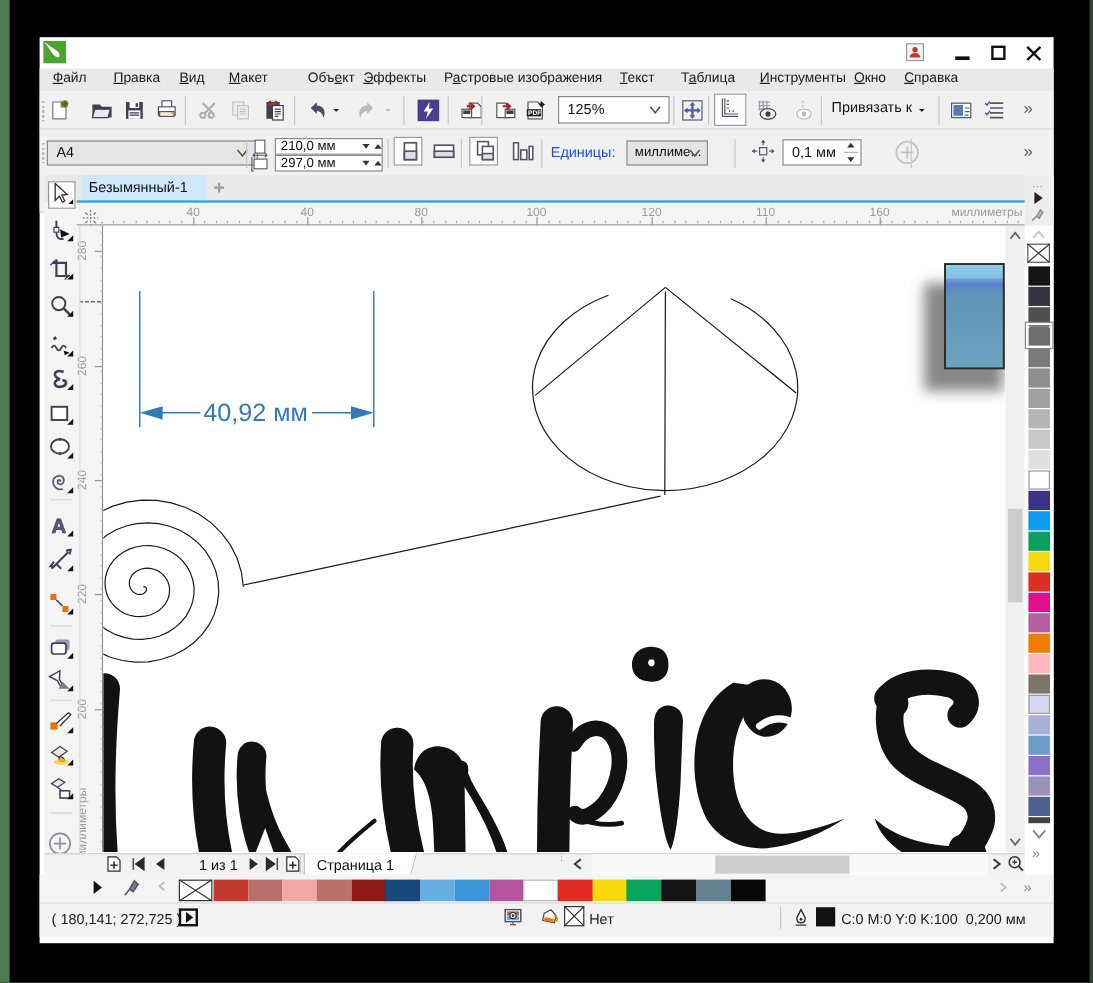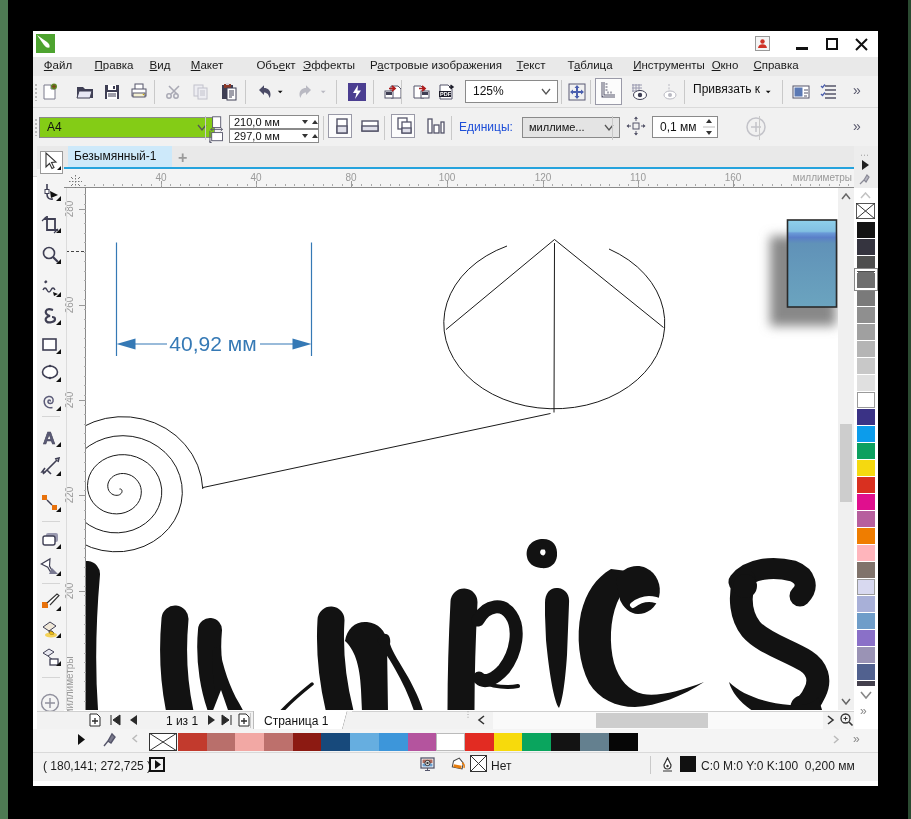--- a/index.html
+++ b/index.html
@@ -159,21 +159,21 @@
     <div class="sepv abs" style="left:121px;top:49px;height:24px"></div>
     <div class="sepv abs" style="left:212px;top:49px;height:24px"></div>
     <div class="sepv abs" style="left:303px;top:49px;height:24px"></div>
     <div class="sepv abs" style="left:340px;top:49px;height:24px"></div>
     <div class="sepv abs" style="left:368px;top:49px;height:24px"></div>
     <div class="sepv abs" style="left:528px;top:49px;height:24px"></div>
     <div class="sepv abs" style="left:557px;top:49px;height:24px"></div>
     <div class="sepv abs" style="left:651px;top:49px;height:24px"></div>
     <div class="sepv abs" style="left:749px;top:49px;height:24px"></div>
     <div class="abs" style="left:2px;top:53px;width:2px;height:17px;background:repeating-linear-gradient(#bbb 0 2px,transparent 2px 4px)"></div>
-<div class="abs" style="left:6px;top:86px;width:176px;height:21px;background:#84cc16;border:1px solid #8a8a8a;font-size:12px;color:#111;padding:2px 0 0 7px">A4<svg class="abs" style="right:7px;top:6px" width="10" height="8" viewBox="0 0 10 8">
+<div class="abs" style="left:6px;top:86px;width:176px;height:21px;background:#e5e5e5;border:1px solid #8a8a8a;font-size:12px;color:#111;padding:2px 0 0 7px">A4<svg class="abs" style="right:7px;top:6px" width="10" height="8" viewBox="0 0 10 8">
         <path d="M1,1 L5,6 L9,1" stroke="#555" fill="none" stroke-width="1.3"></path>
       </svg></div>
     <svg class="abs" style="left:176px;top:84px" width="18" height="18" viewBox="0 0 20 20">
       <rect x="4" y="2" width="9" height="12" fill="#fff" stroke="#55556a"></rect>
       <path d="M2,16 h13 m-2,-2 l2,2 l-2,2 m-9,-4 l-2,2 l2,2" stroke="#55556a" fill="none"></path>
     </svg>
     <svg class="abs" style="left:176px;top:98px" width="18" height="18" viewBox="0 0 20 20">
       <rect x="3" y="4" width="12" height="9" fill="#fff" stroke="#55556a"></rect>
       <path d="M1,2 v13 m-0,-2 l0,2 l2,0" stroke="#55556a" fill="none"></path>
     </svg>
@@ -201,21 +201,21 @@
       <rect x="3" y="2" width="9" height="11" fill="#fff" stroke="#55556a" stroke-width="1.3"></rect>
       <rect x="7" y="6" width="9" height="11" fill="#fff" stroke="#55556a" stroke-width="1.3"></rect>
       <rect x="7" y="12" width="9" height="5" fill="#e0e0ea" stroke="#55556a" stroke-width="1.3"></rect>
     </svg>
     <svg class="abs" style="left:391px;top:85px" width="22" height="20" viewBox="0 0 20 20">
       <rect x="3" y="3" width="4" height="14" fill="#fff" stroke="#55556a" stroke-width="1.3"></rect>
       <rect x="9" y="9" width="5" height="8" fill="#fff" stroke="#55556a" stroke-width="1.3"></rect>
       <rect x="16" y="6" width="3" height="11" fill="#fff" stroke="#55556a" stroke-width="1.3"></rect>
     </svg>
     <div class="abs" style="left:426px;top:89px;font-size:12px;color:#1d4ed8">Единицы:</div>
-    <div class="abs" style="left:489px;top:86px;width:98px;height:21px;background:#e4e4e4;border:1px solid #8a8a8a;font-size:11px;color:#111;padding:3px 0 0 6px">миллиме...<svg class="abs" style="right:5px;top:6px" width="10" height="8" viewBox="0 0 10 8">
+    <div class="abs" style="left:489px;top:86px;width:68px;height:21px;background:#e4e4e4;border:1px solid #8a8a8a;font-size:11px;color:#111;padding:3px 0 0 6px">миллиме...<svg class="abs" style="right:5px;top:6px" width="10" height="8" viewBox="0 0 10 8">
         <path d="M1,1 L5,6 L9,1" stroke="#555" fill="none" stroke-width="1.3"></path>
       </svg></div>
     <svg class="abs" style="left:593px;top:85px" width="20" height="20" viewBox="0 0 20 20">
       <rect x="7" y="7" width="6" height="6" fill="none" stroke="#55556a"></rect>
       <path d="M10,1 v4 M10,15 v4 M1,10 h4 M15,10 h4" stroke="#55556a"></path>
       <path d="M10,0.5 l2,2.5 h-4 z M10,19.5 l2,-2.5 h-4 z M0.5,10 l2.5,-2 v4 z M19.5,10 l-2.5,-2 v4 z" fill="#55556a"></path>
     </svg>
     <div class="abs" style="left:619px;top:85px;width:66px;height:22px;background:#fff;border:1px solid #8a8a8a;font-size:12px;color:#111;padding:3px 0 0 7px">0,1 мм</div>
     <svg class="abs" style="left:668px;top:87px" width="16" height="18" viewBox="0 0 16 18">
       <path d="M8,1 l3,4 h-6 z" fill="#333"></path>

